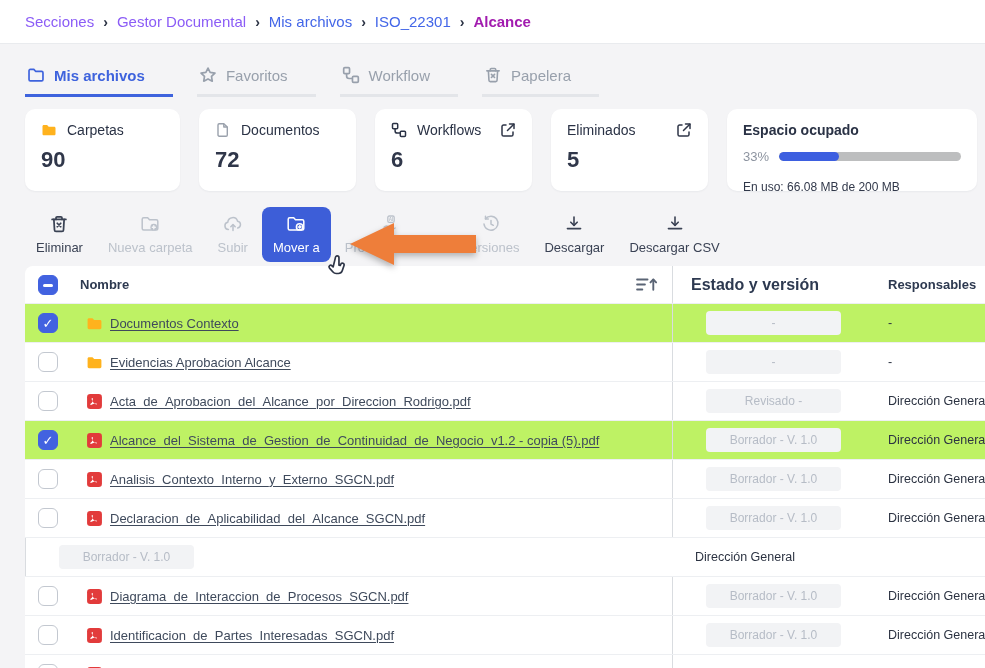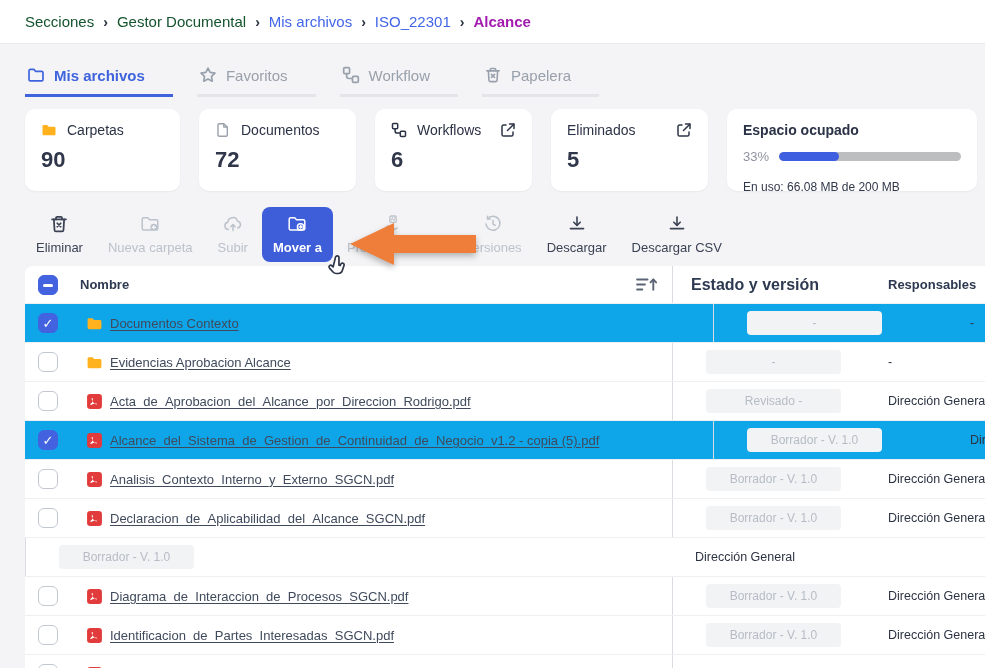--- a/index.html
+++ b/index.html
@@ -6,21 +6,21 @@
   html,body { width:985px; height:668px; }
   body {
     font-family:"Liberation Sans","DejaVu Sans",sans-serif;
     background:#fff; color:#2a3142; overflow:hidden;
   }
   #page { position:relative; width:985px; height:668px; overflow:hidden; }
 
   
   .topbar { height:44px; background:#fff; display:flex; align-items:center;
     padding:0 25px; border-bottom:1px solid #e9ebee; }
-  .crumb { font-size:15px; color:#14532d; white-space:nowrap; }
+  .crumb { font-size:15px; color:#8b5cf6; white-space:nowrap; }
   .crumb.link { color:#4366e8; }
   .crumb.current { font-weight:700; color:#a21caf; }
   .crumb-sep { margin:0 9px; color:#2b3244; font-size:14px; font-weight:600; }
 
   
   .content { position:relative; height:624px; background:#f4f4f6;
     padding:18px 0 0 25px; }
 
   
   .tabs { display:flex; gap:24px; }
@@ -50,37 +50,37 @@
   .storage-usage { text-align:left; font-size:12px; color:#31384a; margin-top:16px; }
 
   
   .toolbar { display:flex; align-items:stretch; gap:3px; margin-top:16px; }
   .tool { display:flex; flex-direction:column; align-items:center; gap:6px;
     font-size:13px; padding:7px 11px; border-radius:8px; border:none;
     background:transparent; font-family:inherit; cursor:pointer; white-space:nowrap; }
   .tool .icon { width:20px; height:20px; display:inline-flex; }
   .tool.disabled { color:#bcc2cb; }
   .tool.enabled { color:#3a4254; font-weight:500; }
-  .tool.active { background:#3d5ed8; color:#fff; font-weight:700; }
+  .tool.active { background:#3d5ed8; color:#fff; font-weight:400; }
 
   
   .table { margin-top:4px; background:#fff; width:960px; border-top-left-radius:8px; }
   .thead, .row { display:grid; grid-template-columns:647px 193px 1fr; align-items:stretch; }
   .thead { height:37px; }
   .th-name { display:flex; align-items:center; padding-left:13px; }
   .th-name .label { margin-left:22px; font-size:13px; font-weight:700; color:#2d3950; }
   .sort { margin-left:auto; margin-right:14px; width:23px; height:17px;
     color:#5a6475; display:inline-flex; cursor:pointer; background:none; border:none; }
   .th-status, .row-status { border-left:1px solid #d9dce0; display:flex; align-items:center; }
   .th-status { padding-left:18px; font-size:16px; font-weight:700; color:#2d3950; }
   .th-resp, .row-resp { padding-left:23px; display:flex; align-items:center;
     font-size:13px; white-space:nowrap; overflow:hidden; }
   .th-resp { font-weight:700; color:#2d3950; }
   .row { height:39px; border-top:1px solid #edeff2; }
-  .row.selected { background:#0ea5e9;gap:41px; }
+  .row.selected { background:#bef264; }
   .row-main { display:flex; align-items:center; padding-left:13px; }
   .row-main .icon { width:17px; height:17px; margin-left:28px; flex:none; display:inline-flex; }
   .row-name { margin-left:7px; font-size:13px; color:#3f4a5c; text-decoration:underline;
     text-underline-offset:2px; cursor:pointer; white-space:nowrap; }
   .row-status { padding-left:33px; }
   .pill { min-width:135px; text-align:center; background:#f2f3f5; color:#b6bcc6;
     font-size:12px; padding:5px 10px; border-radius:4px; }
   .row-resp { font-size:12.5px; color:#2c3342; }
 
   

